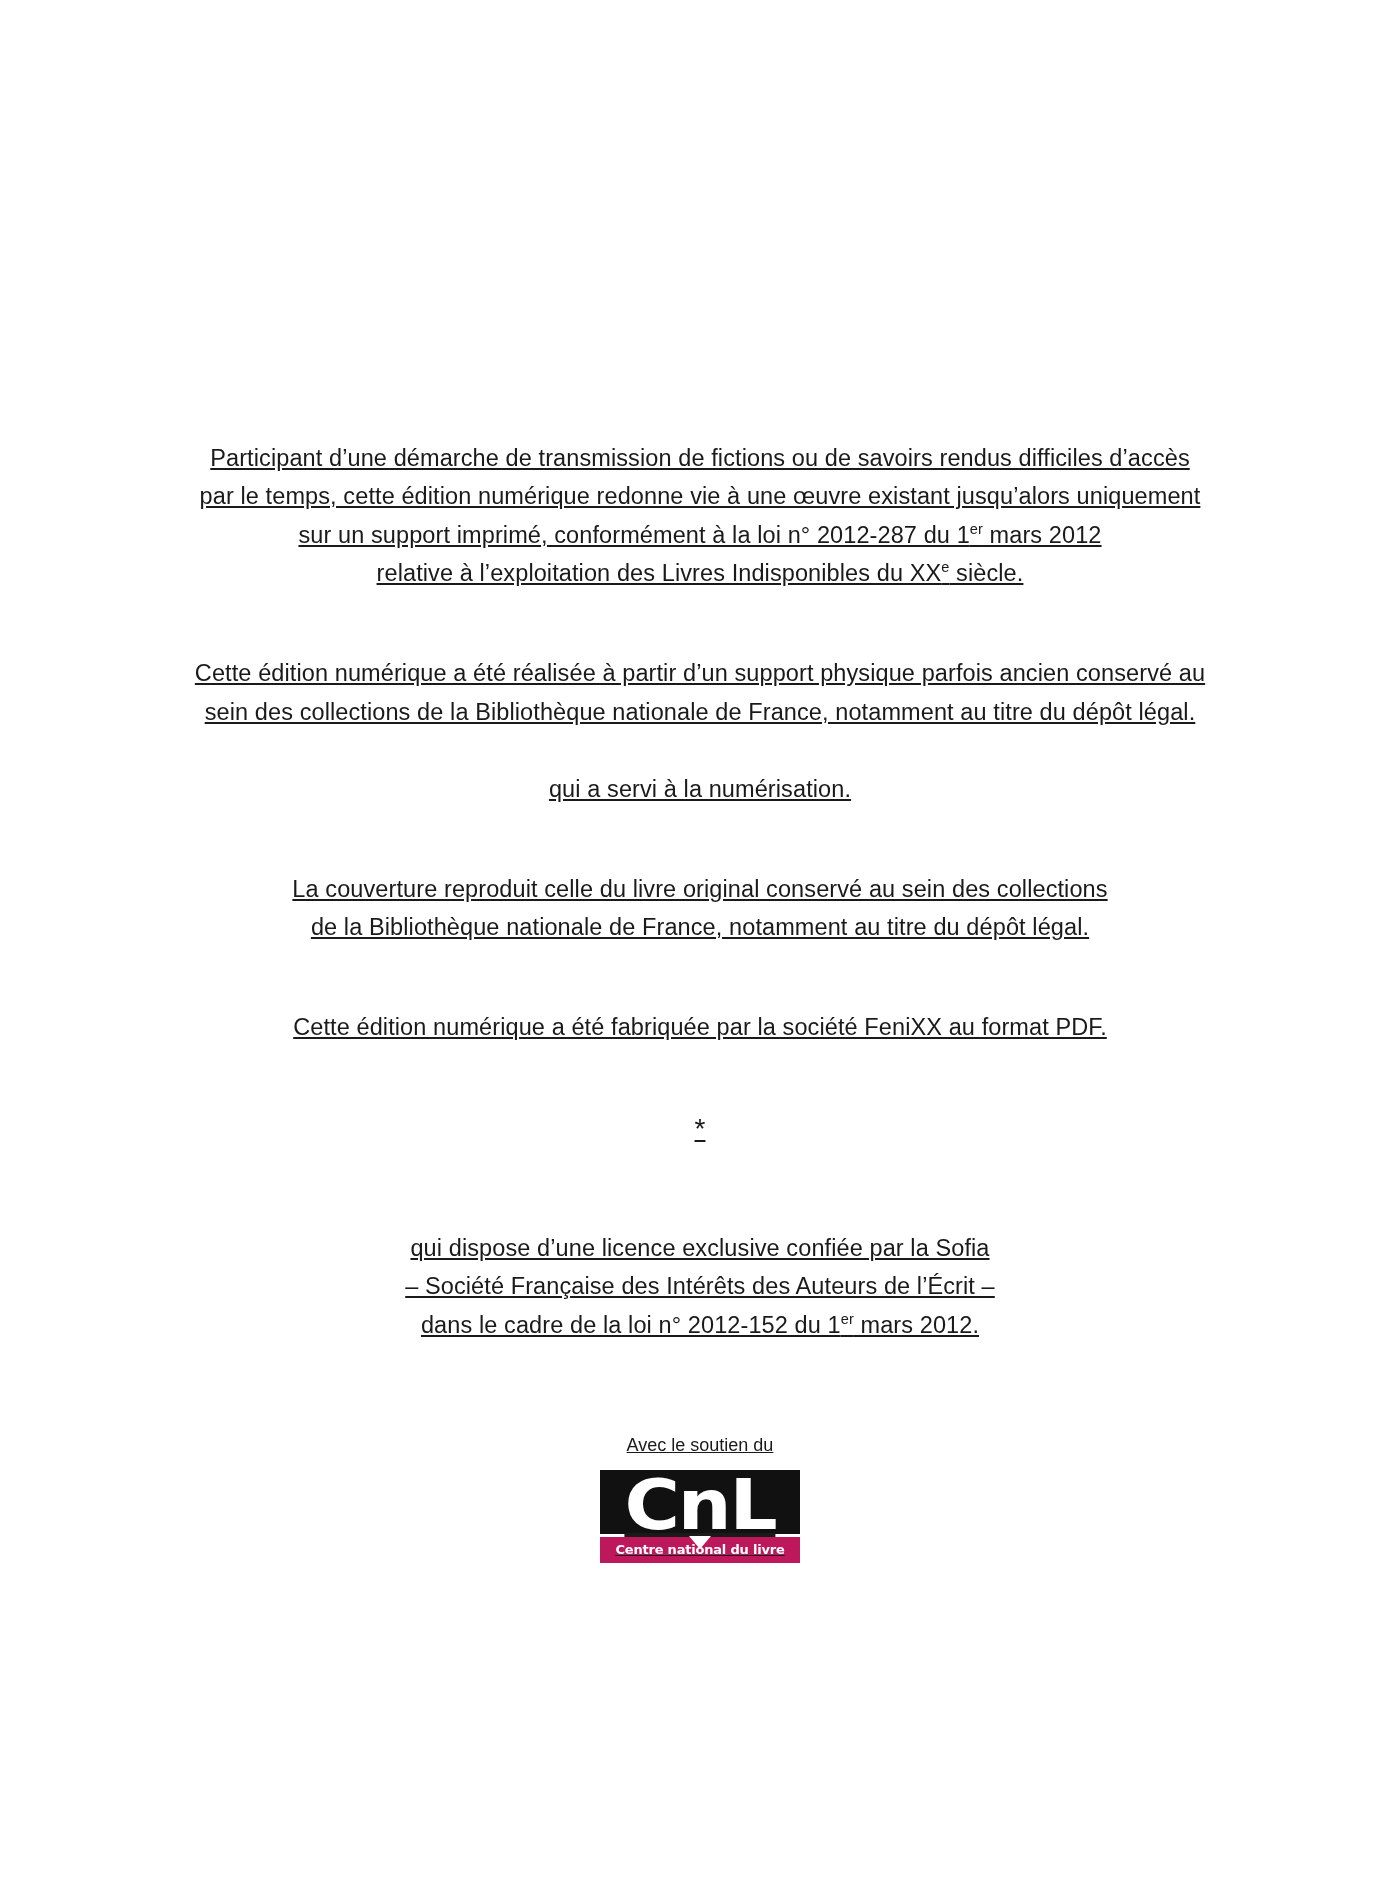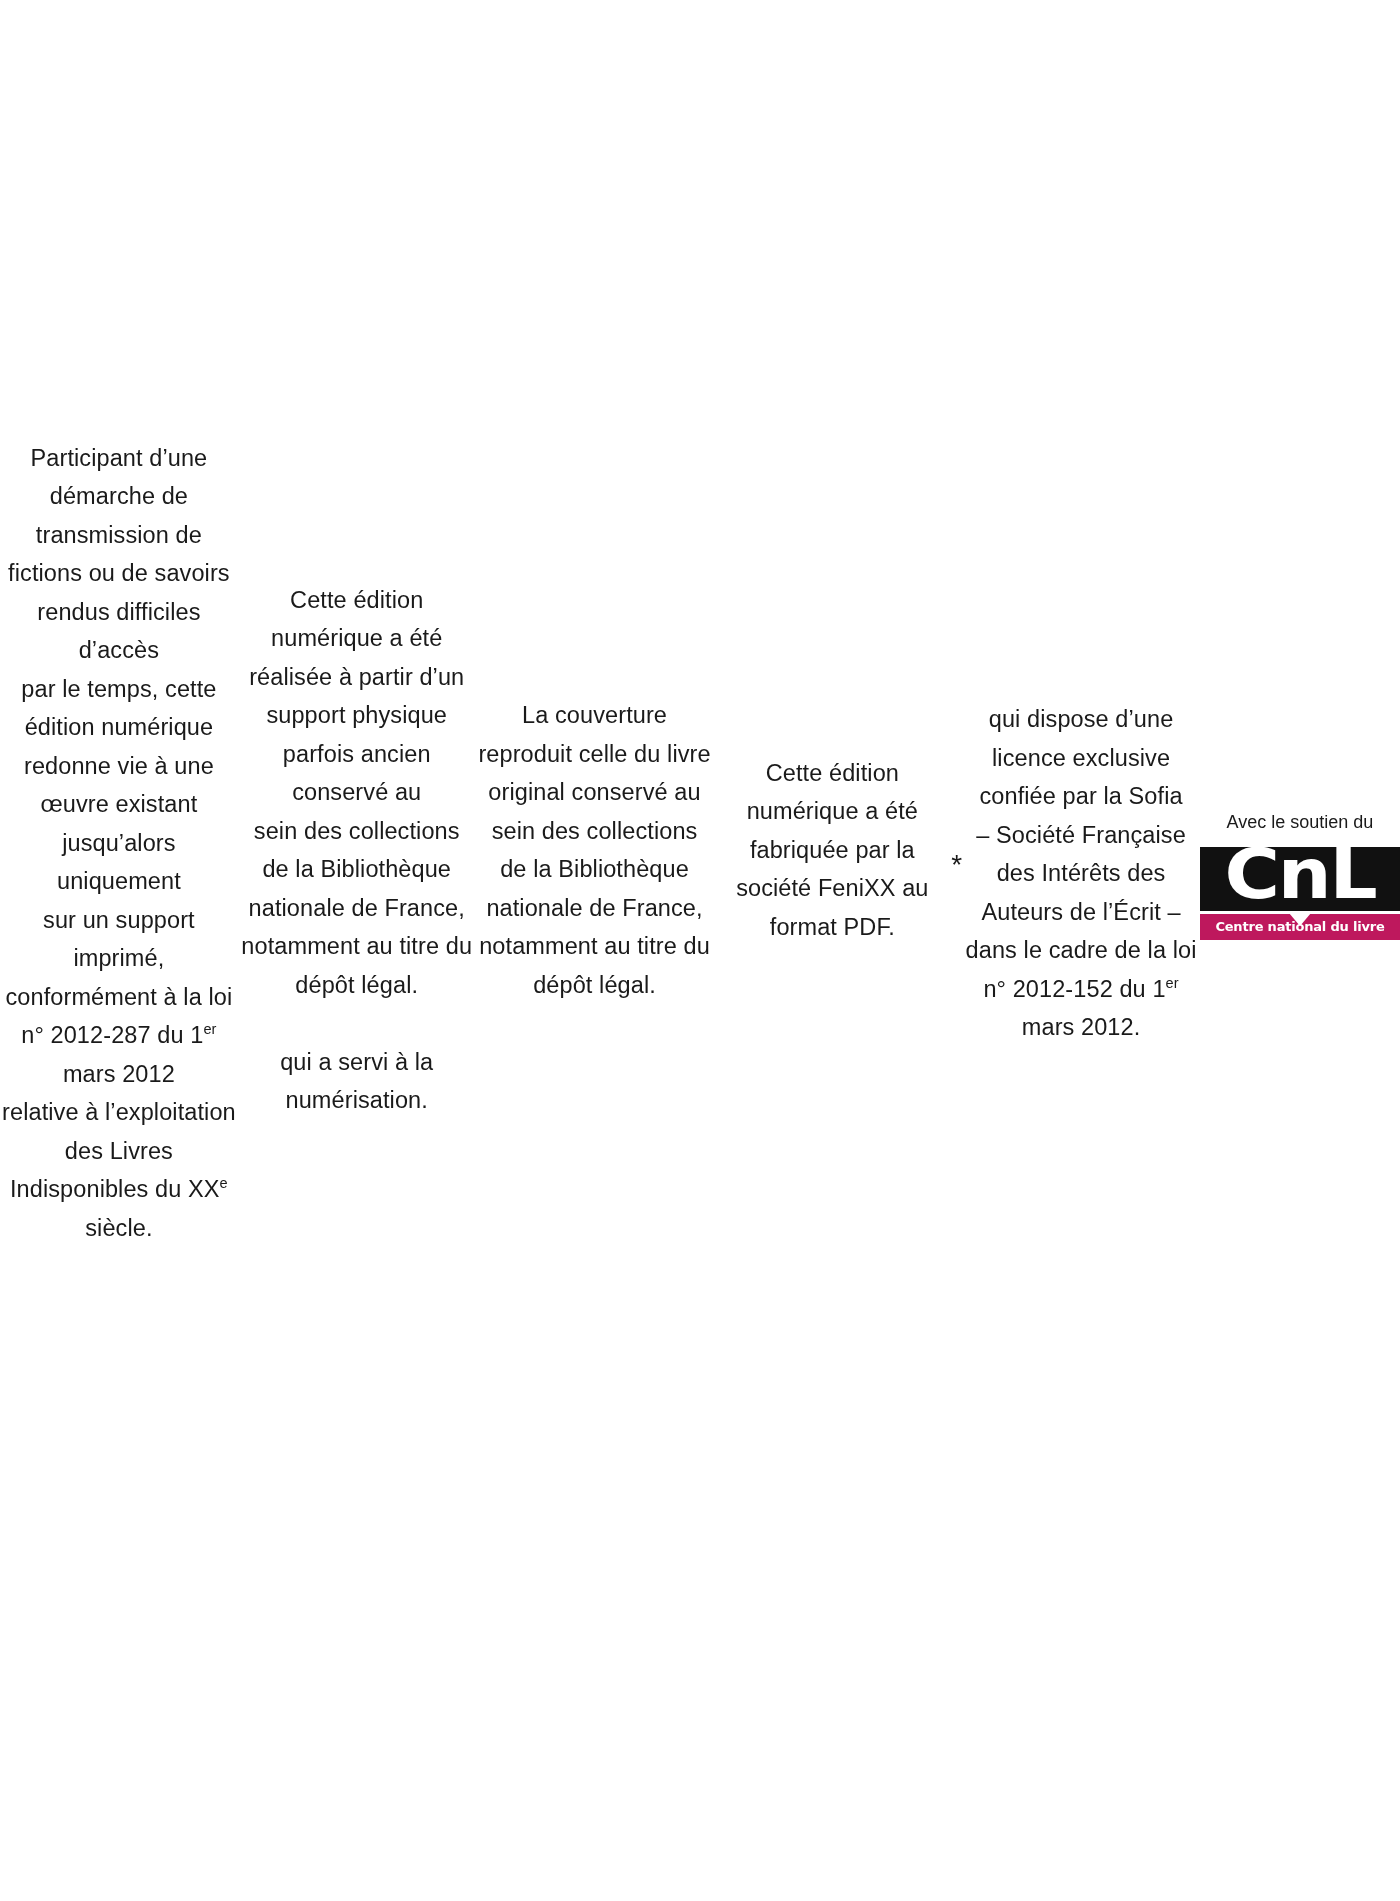--- a/index.html
+++ b/index.html
@@ -19,22 +19,23 @@
     position: absolute;
     inset: 0;
     background: #ffffff;
   }
   .content {
     position: absolute;
     left: 0;
     right: 0;
     top: 415px;
     display: flex;
-    flex-direction: row;
+    flex-direction: column;
     align-items: center;
+    text-decoration: underline;
   }
   .para {
     width: 1130px;
     text-align: center;
     font-size: 23.5px;
     line-height: 38.5px;
     color: #1a1a1a;
     letter-spacing: 0.1px;
   }
   .para + .para {
@@ -72,21 +73,21 @@
   .cnl-logo {
     width: 200px;
     position: relative;
   }
   .cnl-main {
     background: #111111;
     width: 200px;
     height: 64px;
     position: relative;
     display: flex;
-    align-items: flex-end;
+    align-items: flex-start;
     justify-content: center;
   }
   .cnl-letters {
     font-family: "DejaVu Sans", sans-serif;
     font-weight: bold;
     font-size: 70px;
     line-height: 70px;
     color: #ffffff;
     letter-spacing: -2px;
     display: block;

